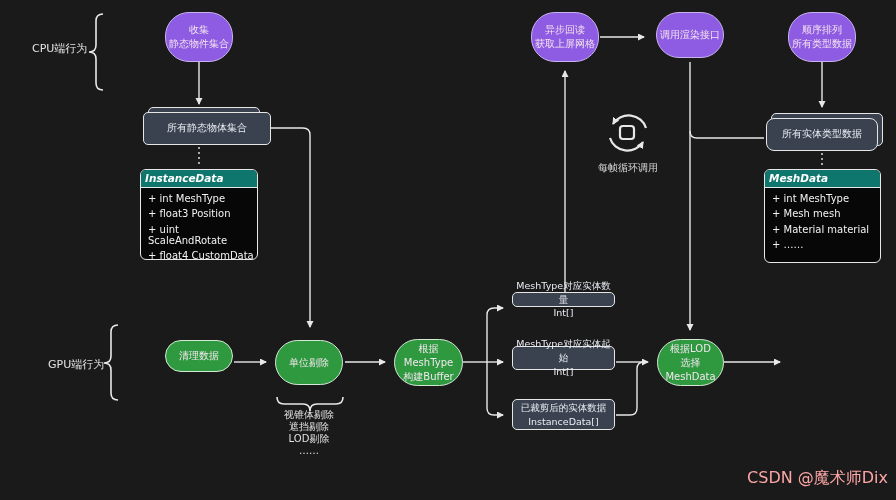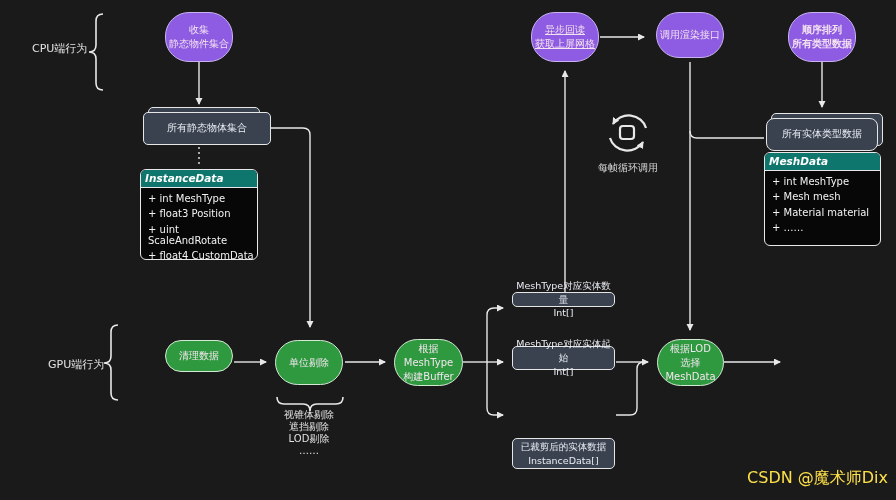--- a/index.html
+++ b/index.html
@@ -20,21 +20,21 @@
          font-size:10px;line-height:1.45;}
   .slate.small{font-size:9.5px;}
   
   .uml{background:#070707;border:1.5px solid #e8e8e8;border-radius:6px;overflow:hidden;}
   .uml-header{background:#0f766e;border-bottom:1px solid #e8e8e8;color:#ffffff;
               font-size:10.5px;font-weight:bold;font-style:italic;text-align:left;
               padding:2px 0 3px 4px;}
   .uml-field{color:#f2f2f2;font-size:10px;padding:4.5px 0 0 7px;}
   .note{color:#e0e0e0;font-size:10px;line-height:12px;text-align:center;}
   .loop-label{color:#d8d8d8;font-size:10px;text-align:center;}
-  .watermark{color:#fde047;font-size:16px;}
+  .watermark{color:#fca5a5;font-size:16px;}
   svg{position:absolute;left:0;top:0;}
 </style>
 </head>
 <body>
 
 <div id="canvas">
 
   <svg width="896" height="500">
     <defs>
       <marker id="ah" markerUnits="userSpaceOnUse" markerWidth="8" markerHeight="8" refX="6" refY="3.5" orient="auto">
@@ -83,62 +83,62 @@
         <rect x="620" y="126" width="14" height="13" rx="3"></rect>
       </g>
     </g>
   </svg>
 
   <div class="abs side-label" style="left:32px;top:41px;">CPU端行为</div>
   <div class="abs side-label" style="left:48px;top:357px;">GPU端行为</div>
 
   <div class="abs stadium purple pre" style="left:165px;top:12px;width:68px;height:50px;">收集
 静态物件集合</div>
-  <div class="abs stadium purple pre" style="left:531px;top:12px;width:68px;height:50px;text-decoration:underline;">异步回读
+  <div class="abs stadium purple pre" style="left:531px;top:12px;width:68px;height:50px;">异步回读
 获取上屏网格</div>
   <div class="abs stadium purple pre" style="left:656px;top:12px;width:68px;height:46px;">调用渲染接口</div>
-  <div class="abs stadium purple pre" style="left:788px;top:12px;width:68px;height:50px;font-weight:bold;">顺序排列
+  <div class="abs stadium purple pre" style="left:788px;top:12px;width:68px;height:50px;">顺序排列
 所有类型数据</div>
 
   <div class="abs slate" style="left:148px;top:107px;width:112px;height:33px;"></div>
   <div class="abs slate" style="left:143px;top:112px;width:128px;height:33px;">所有静态物体集合</div>
 
   <div class="abs slate" style="left:771px;top:113px;width:112px;height:33px;"></div>
   <div class="abs slate" style="left:766px;top:118px;width:112px;height:33px;border-radius:8px;">所有实体类型数据</div>
 
   <div class="abs uml" style="left:140px;top:169px;width:118px;height:91px;">
     <div class="uml-header">InstanceData</div>
     <div class="uml-field">+ int MeshType</div>
     <div class="uml-field">+ float3 Position</div>
     <div class="uml-field">+ uint ScaleAndRotate</div>
     <div class="uml-field">+ float4 CustomData</div>
   </div>
 
-  <div class="abs uml" style="left:764px;top:152px;width:117px;height:94px;">
+  <div class="abs uml" style="left:764px;top:169px;width:117px;height:94px;">
     <div class="uml-header">MeshData</div>
     <div class="uml-field">+ int MeshType</div>
     <div class="uml-field">+ Mesh mesh</div>
     <div class="uml-field">+ Material material</div>
     <div class="uml-field">+ ……</div>
   </div>
 
   <div class="abs loop-label" style="left:578px;top:161px;width:100px;">每帧循环调用</div>
 
   <div class="abs stadium green pre" style="left:165px;top:340px;width:68px;height:32px;">清理数据</div>
   <div class="abs stadium green pre" style="left:275px;top:340px;width:68px;height:45px;">单位剔除</div>
   <div class="abs stadium green pre" style="left:394px;top:339px;width:69px;height:47px;">根据MeshType
 构建Buffer</div>
   <div class="abs stadium green pre" style="left:657px;top:339px;width:67px;height:47px;">根据LOD
 选择MeshData</div>
 
   <div class="abs slate small pre" style="left:512px;top:292px;width:103px;height:15px;">MeshType对应实体数量
 Int[]</div>
   <div class="abs slate small pre" style="left:512px;top:346px;width:103px;height:24px;">MeshType对应实体起始
 Int[]</div>
-  <div class="abs slate small pre" style="left:512px;top:399px;width:103px;height:31px;margin-top:39px;">已裁剪后的实体数据
+  <div class="abs slate small pre" style="left:512px;top:399px;width:103px;height:31px;">已裁剪后的实体数据
 InstanceData[]</div>
 
   <div class="abs note pre" style="left:258px;top:409px;width:102px;">视锥体剔除
 遮挡剔除
 LOD剔除
 ……</div>
 
   <div class="abs watermark" style="right:8px;top:468px;">CSDN @魔术师Dix</div>
 
 </div>

